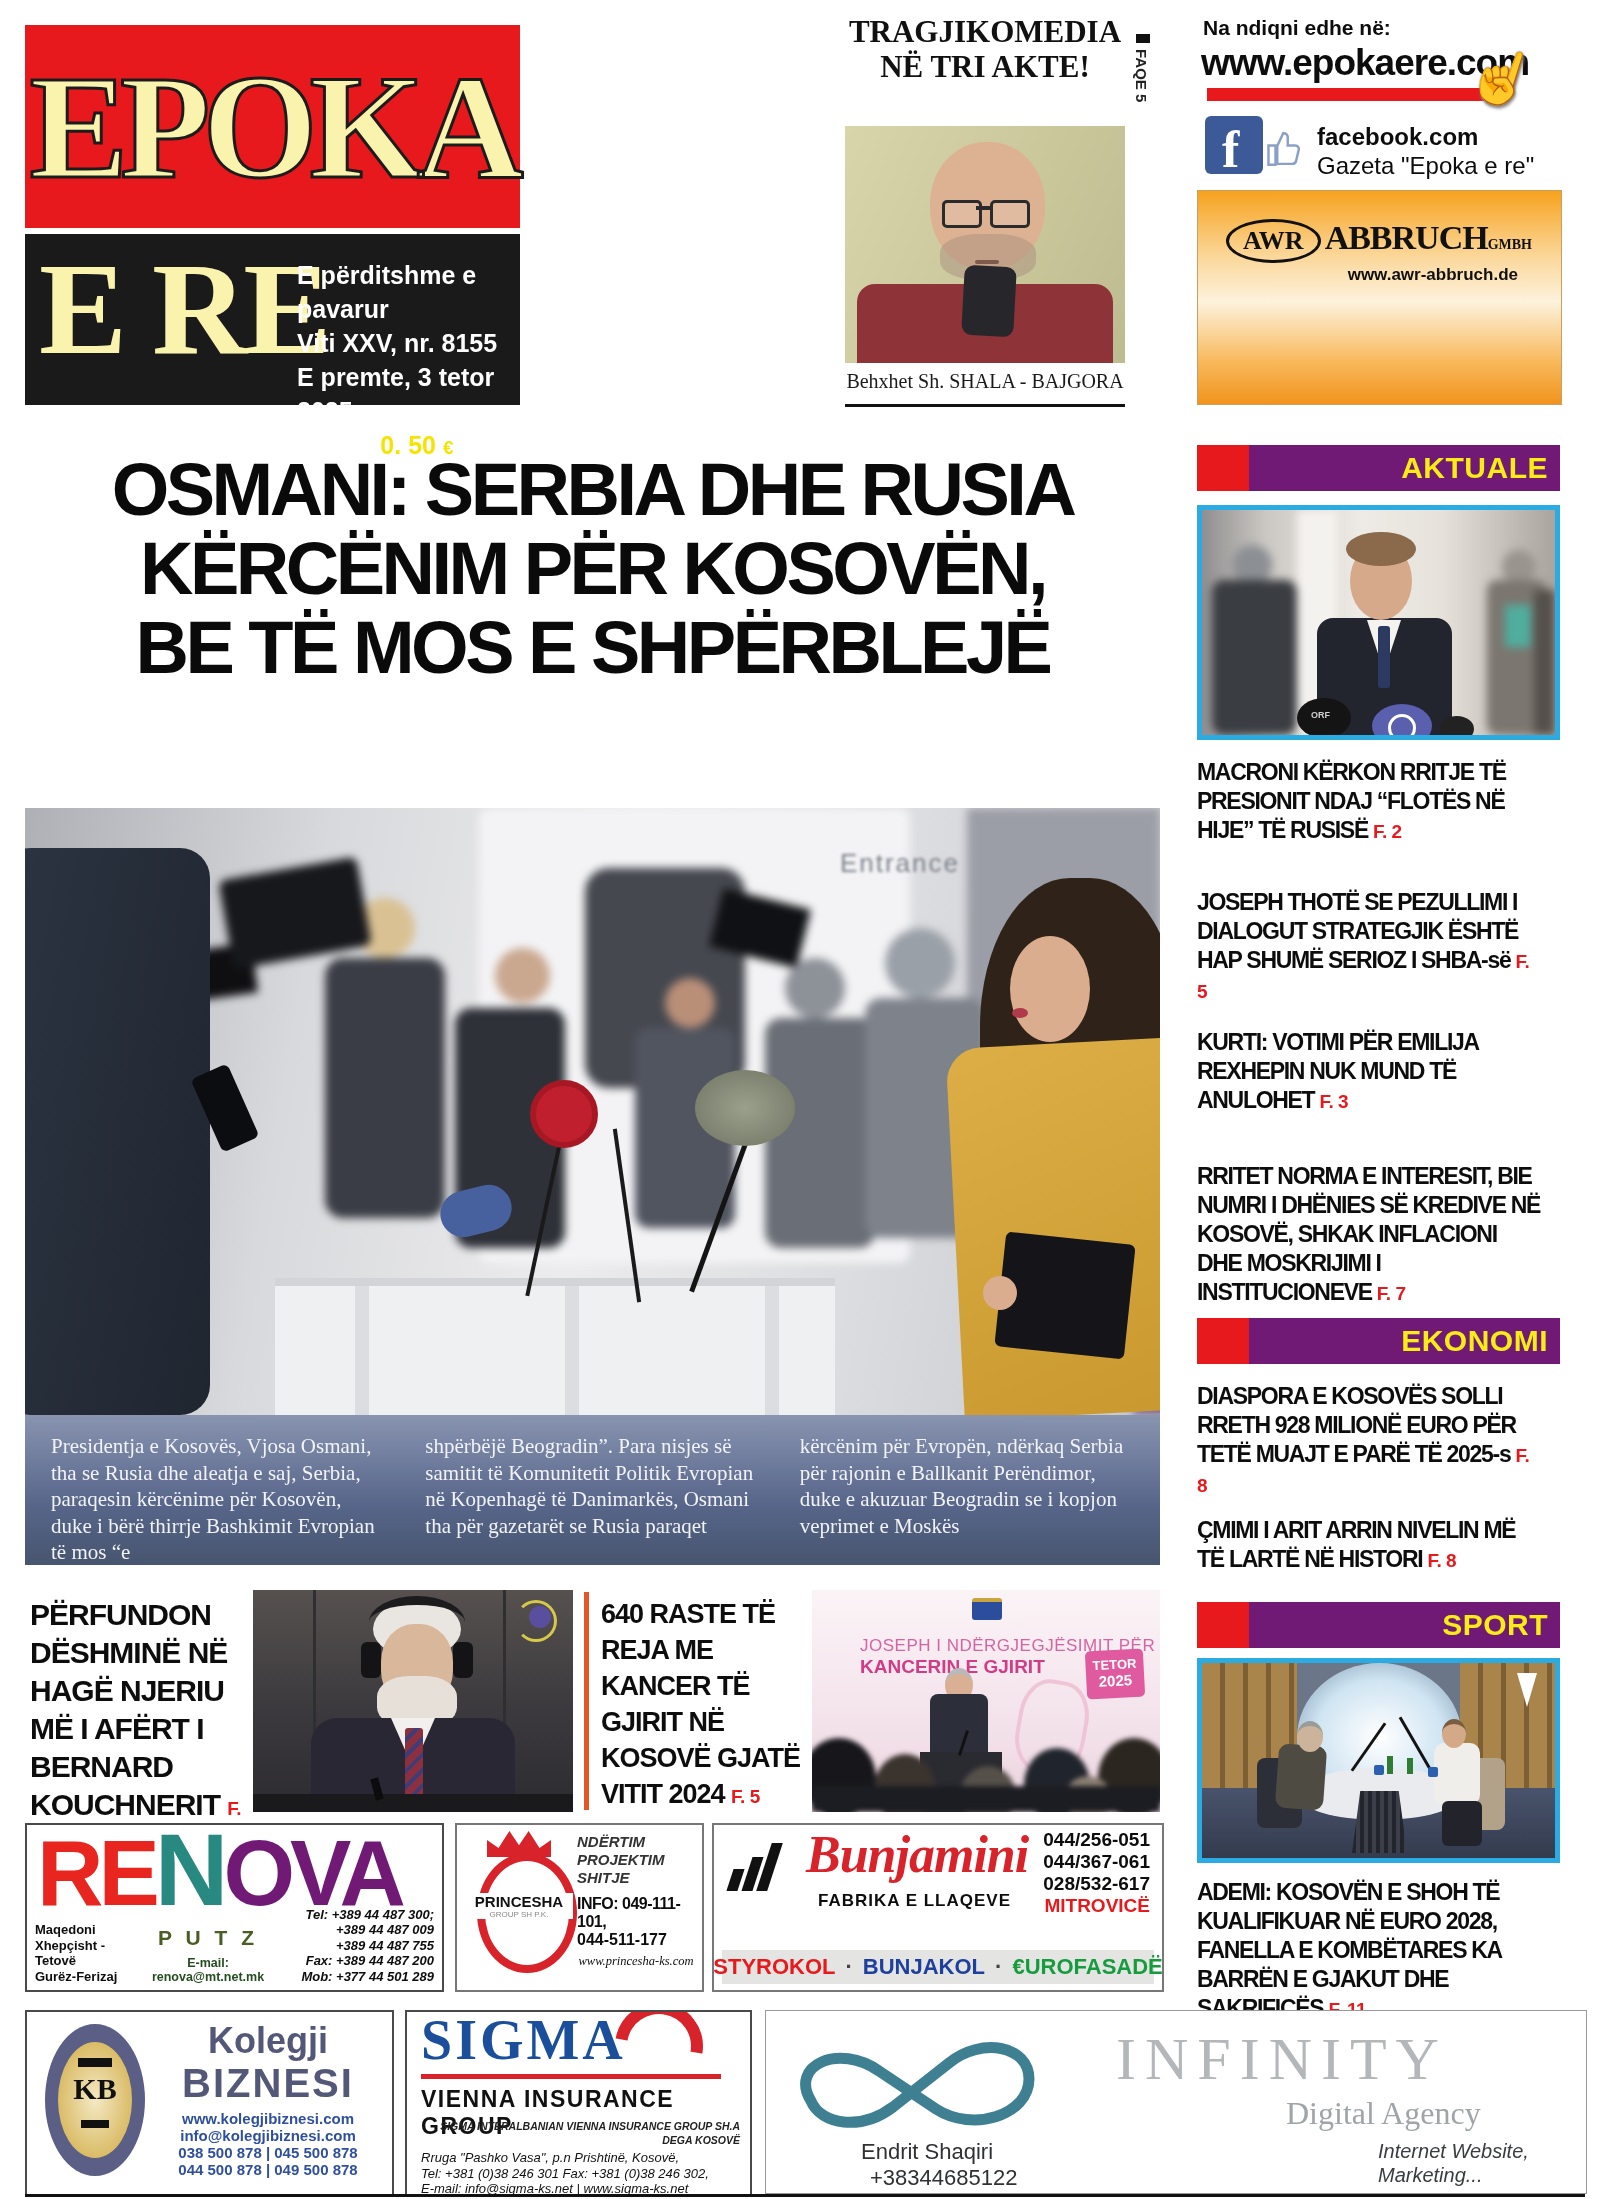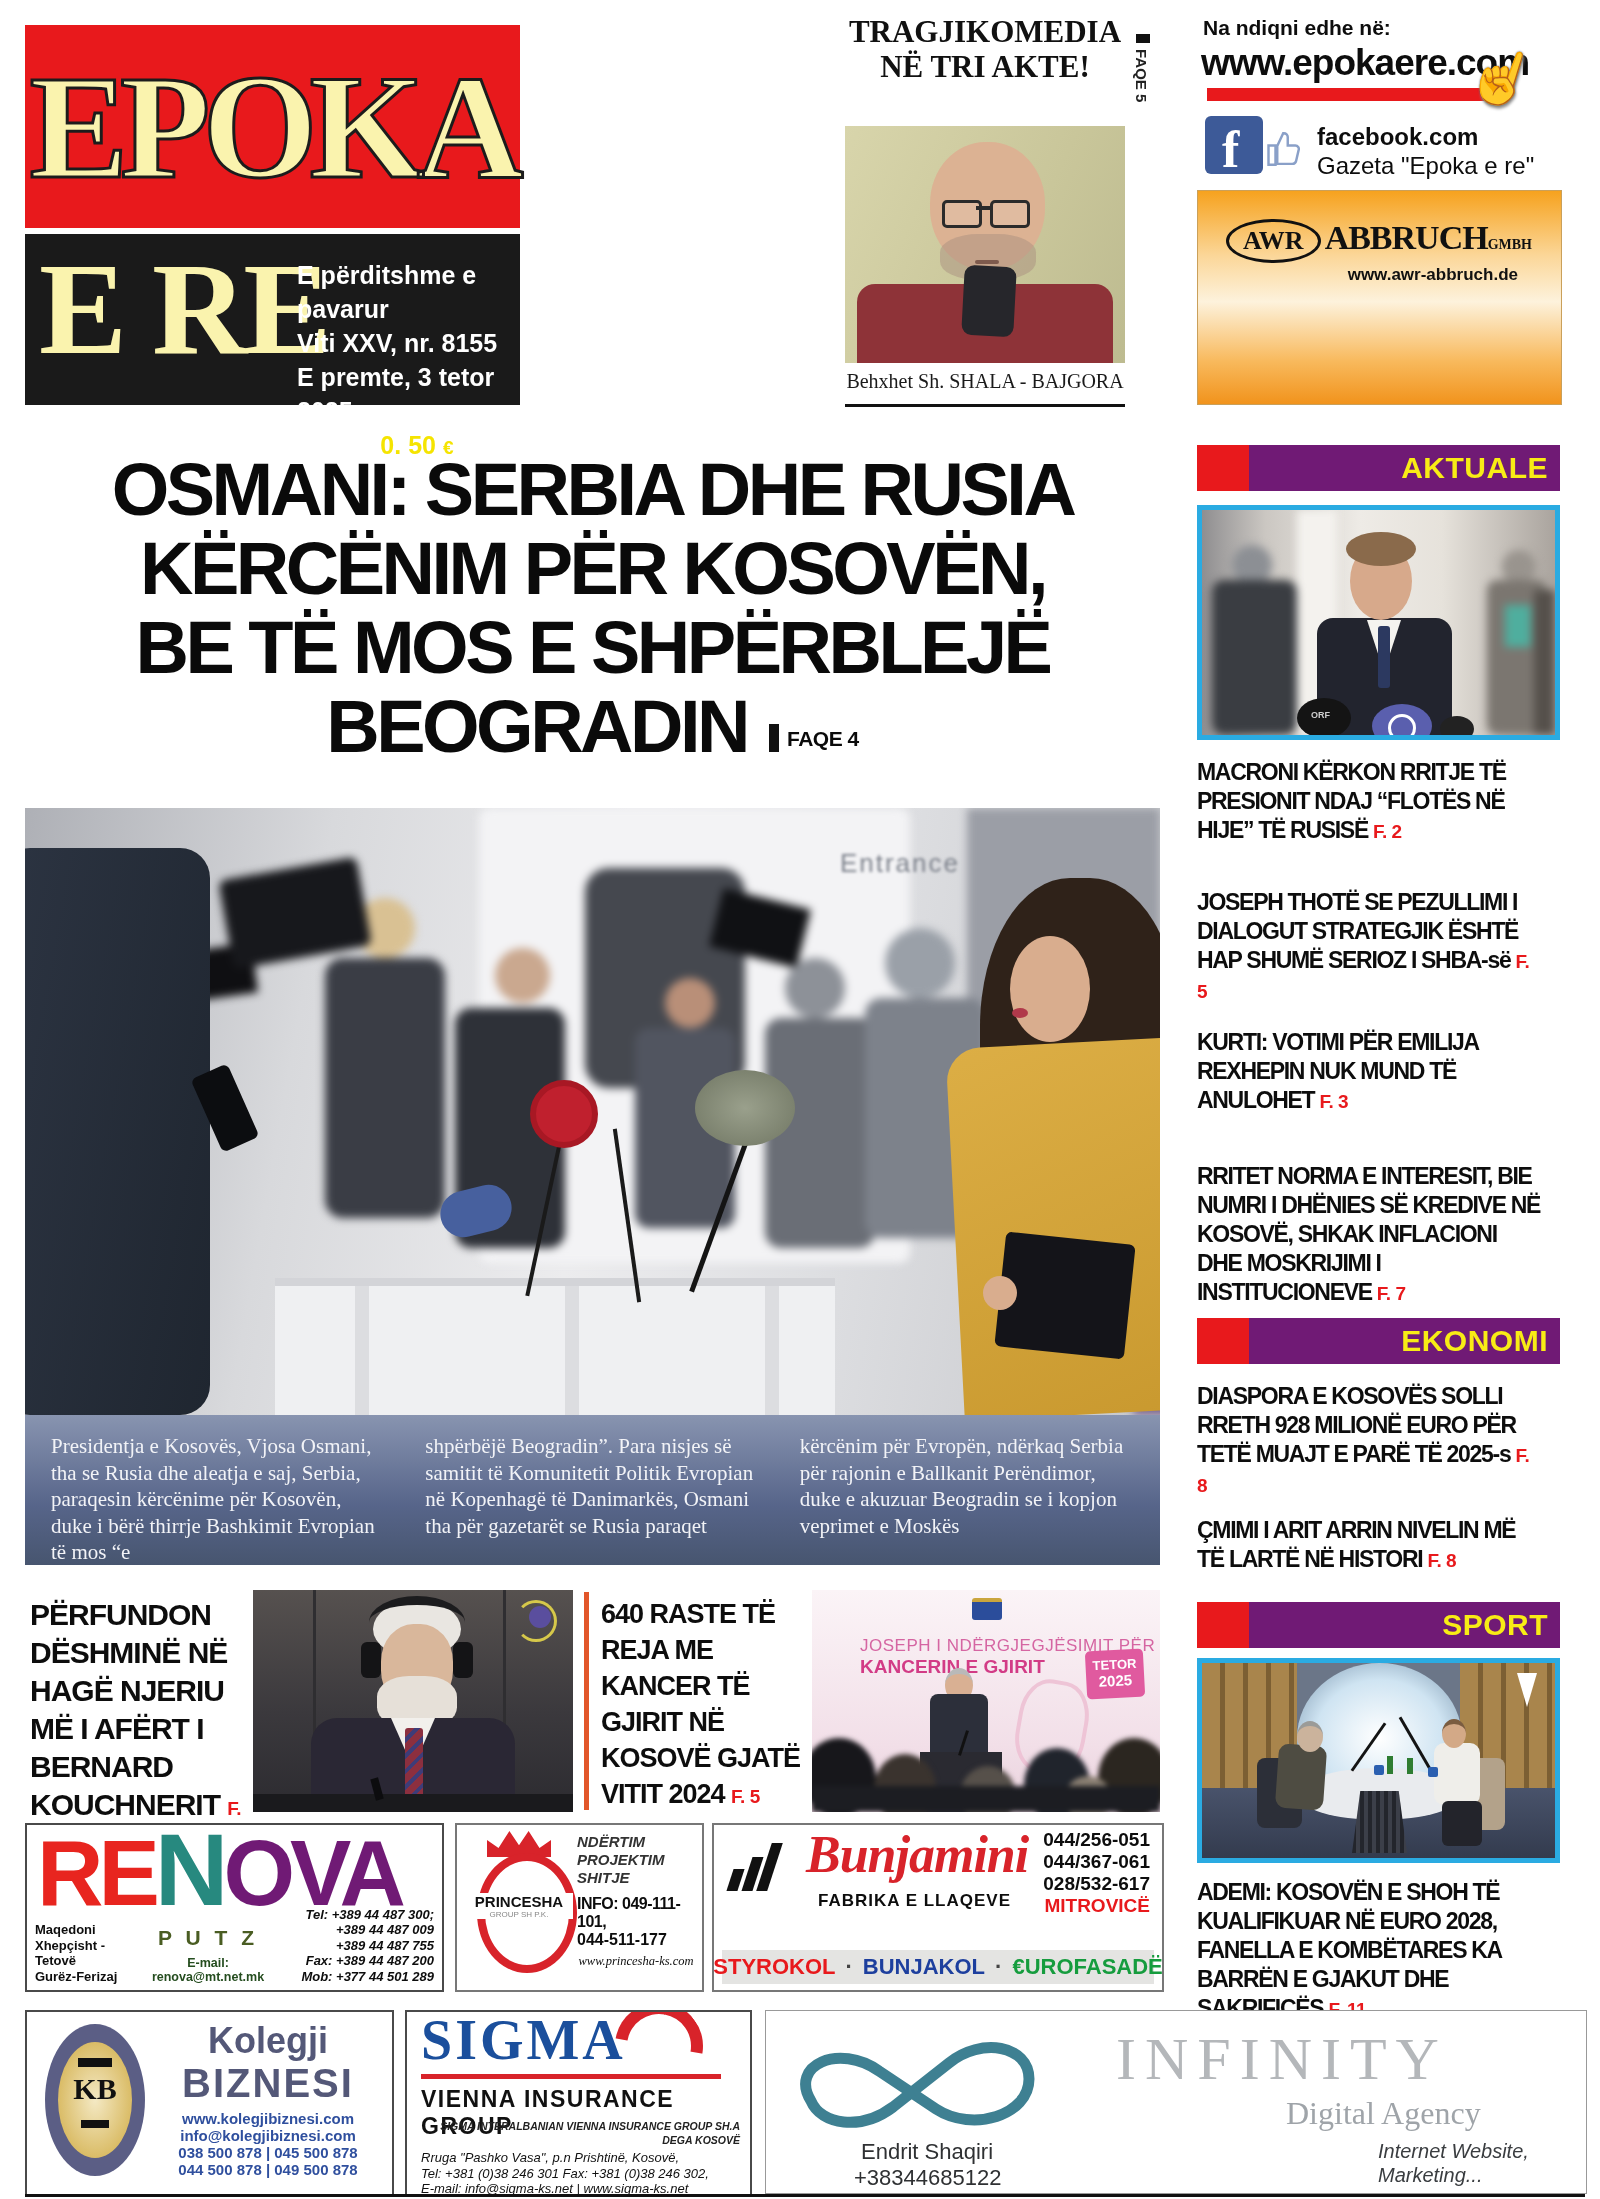--- a/index.html
+++ b/index.html
@@ -90,23 +90,20 @@
     <span style="display:inline-block;border:3px solid #111;border-radius:50%;padding:4px 14px;font-weight:bold;font-size:26px;color:#111;">AWR</span>
     <span style="font-weight:bold;font-size:34px;letter-spacing:-1px;color:#111;">ABBRUCH</span><span style="font-weight:bold;font-size:14px;color:#111;">GMBH</span>
     <div style="font-family:'Liberation Sans',sans-serif;font-weight:bold;font-size:17px;color:#111;text-align:right;padding-right:26px;margin-top:2px;">www.awr-abbruch.de</div>
   </div>
 </div>
 
 <div class="abs bighl" style="left:25px;top:450px;width:1135px;">
   <div>OSMANI: SERBIA DHE RUSIA</div>
   <div>KËRCËNIM PËR KOSOVËN,</div>
   <div>BE TË MOS E SHPËRBLEJË</div>
-  <div>
-    <span>BEOGRADIN</span><span style="display:inline-block;width:10px;height:28px;background:#111;margin:0 8px 0 22px;"></span><span style="font-size:21px;letter-spacing:-.5px;vertical-align:6px;">FAQE 4</span>
-  </div>
 </div>
 
 <div class="photo" style="left:25px;top:808px;width:1135px;height:607px;background:linear-gradient(100deg,#aeb0b6,#d8d9dc 25%,#ececee 50%,#dedfe2 70%,#c6c7cb 100%);">
   <div class="blurwrap">
     <i class="b" style="left:40%;top:0;width:38%;height:75%;background:#f3f3f5;border-radius:10px;"></i>
     <i class="b" style="right:0;top:0;width:17%;height:42%;background:#9b9ea6;"></i>
     <i class="b" style="left:60px;top:120px;width:70px;height:70px;border-radius:50%;background:#2a2b2f;"></i>
     <i class="b" style="left:30px;top:180px;width:130px;height:300px;background:#23262c;border-radius:20px;"></i>
     <i class="b" style="left:150px;top:140px;width:80px;height:50px;background:#0f0f12;transform:rotate(-8deg);"></i>
     <i class="b" style="left:330px;top:90px;width:60px;height:60px;border-radius:50%;background:#d9c193;"></i>
@@ -401,20 +398,20 @@
 
 <div class="adbox" style="left:765px;top:2010px;width:820px;height:182px;border:1.5px solid #999;">
   <span class="abs" style="left:15px;top:8px;">
     <svg width="310" height="118" viewBox="0 0 310 118">
       <path d="M30 82 C 8 46 58 24 98 52 L 155 90 C 192 114 248 96 248 60 C 248 26 200 18 168 44 L 112 88 C 80 112 40 106 30 82 Z" fill="none" stroke="#3e8092" stroke-width="11" stroke-linejoin="round"></path>
     </svg>
   </span>
   <div class="abs serif" style="left:350px;top:14px;font-size:60px;letter-spacing:9px;color:#b4b7ba;">INFINITY</div>
   <div class="abs serif" style="left:520px;top:84px;font-size:32px;color:#9fa4a9;">Digital Agency</div>
   <div class="abs" style="left:95px;top:128px;font-size:22px;color:#2f3133;">Endrit Shaqiri</div>
-  <div class="abs" style="left:88px;top:154px;font-size:22px;color:#2f3133;">+38344685122</div>
+  <div class="abs" style="left:104px;top:154px;font-size:22px;color:#2f3133;">+38344685122</div>
   <div class="abs" style="left:612px;top:128px;font-size:20px;font-style:italic;color:#3a3d40;line-height:24px;">
     <div>Internet Website,</div>
     <div>Marketing...</div>
   </div>
 </div>
 
 <div class="abs" style="left:25px;top:2194px;width:1560px;height:3px;background:#111;"></div>
 
 </body></html>

